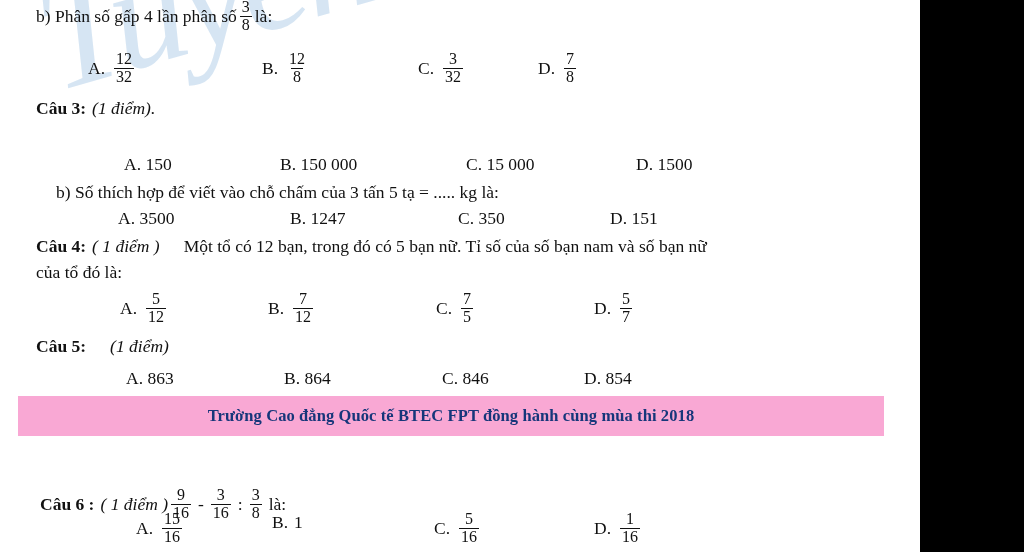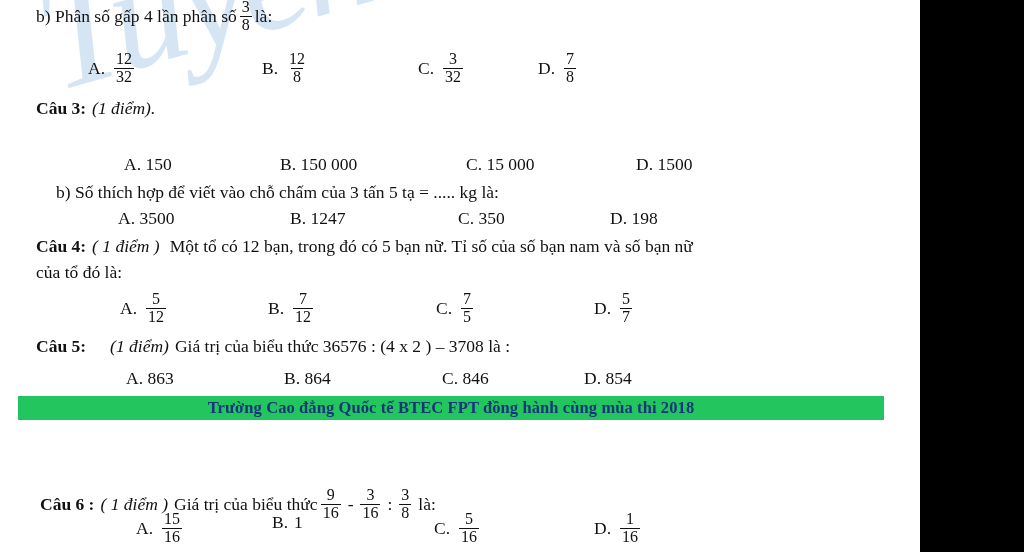--- a/index.html
+++ b/index.html
@@ -99,22 +99,22 @@
     display: flex;
     align-items: center;
     white-space: nowrap;
   }
   .opt .lbl { margin-right: 6px; }
   .banner {
     position: absolute;
     left: 18px;
     top: 396px;
     width: 866px;
-    height: 24px;
-    background: #22c55e;
+    height: 40px;
+    background: #f9a8d4;
     display: flex;
     align-items: center;
     justify-content: center;
   }
   .banner span {
     font-weight: bold;
     font-size: 16.5px;
     color: #16367a;
     letter-spacing: 0.1px;
   }
@@ -186,26 +186,26 @@
     <div class="opt-row" style="left:124px; top:154px;">A. 150</div>
     <div class="opt-row" style="left:280px; top:154px;text-align:center;">B. 150 000</div>
     <div class="opt-row" style="left:466px; top:154px;">C. 15 000</div>
     <div class="opt-row" style="left:636px; top:154px;">D. 1500</div>
 
     <div class="q-line" style="left:56px; top:182px;">b)  Số thích hợp để viết vào chỗ chấm của  3 tấn 5 tạ = ..... kg là:</div>
 
     <div class="opt-row" style="left:118px; top:208px;">A. 3500</div>
     <div class="opt-row" style="left:290px; top:208px;">B. 1247</div>
     <div class="opt-row" style="left:458px; top:208px;">C. 350</div>
-    <div class="opt-row" style="left:610px; top:208px;">D. 198</div>
+    <div class="opt-row" style="left:610px; top:208px;">D. 151</div>
 
     <div class="q-line" style="left:36px; top:236px;">
       <span class="bold">Câu 4:</span>
       <span class="ital" style="margin-left:6px;">( 1 điểm )</span>
-      <span style="margin-left:10px;">Một tổ có 12 bạn, trong đó có 5 bạn nữ. Tỉ số của số bạn nam và số bạn nữ</span>
+      <span style="margin-left:24px;">Một tổ có 12 bạn, trong đó có 5 bạn nữ. Tỉ số của số bạn nam và số bạn nữ</span>
     </div>
     <div class="q-line" style="left:36px; top:262px;">của tổ đó là:</div>
 
     <div class="opt-row" style="left:120px; top:292px;">
       <span class="opt">
         <span class="lbl">A.</span>
         <span class="frac">
           <span class="num">5</span>
           <span class="den">12</span>
         </span>
@@ -235,36 +235,34 @@
         <span class="frac">
           <span class="num">5</span>
           <span class="den">7</span>
         </span>
       </span>
     </div>
 
     <div class="q-line" style="left:36px; top:336px;">
       <span class="bold">Câu 5:</span>
       <span class="ital" style="margin-left:24px;">(1 điểm)</span>
-      <span style="margin-left:6px;">Giá trị của biểu thức 36576 : (4 x 2 ) – 3708 là :</span>
     </div>
 
     <div class="opt-row" style="left:126px; top:368px;">A. 863</div>
     <div class="opt-row" style="left:284px; top:368px;">B. 864</div>
     <div class="opt-row" style="left:442px; top:368px;">C. 846</div>
     <div class="opt-row" style="left:584px; top:368px;">D. 854</div>
 
     <div class="banner">
       <span>Trường Cao đẳng Quốc tế BTEC FPT đồng hành cùng mùa thi 2018</span>
     </div>
 
     <div class="q-line" style="left:40px; top:488px;">
       <span class="bold">Câu 6 :</span>
       <span class="ital" style="margin-left:6px;">( 1 điểm )</span>
-      <span style="margin-left:6px;">Giá trị của biểu thức</span>
       <span class="frac">
         <span class="num">9</span>
         <span class="den">16</span>
       </span>
       <span style="margin:0 4px;">-</span>
       <span class="frac">
         <span class="num">3</span>
         <span class="den">16</span>
       </span>
       <span style="margin:0 4px;">:</span>

